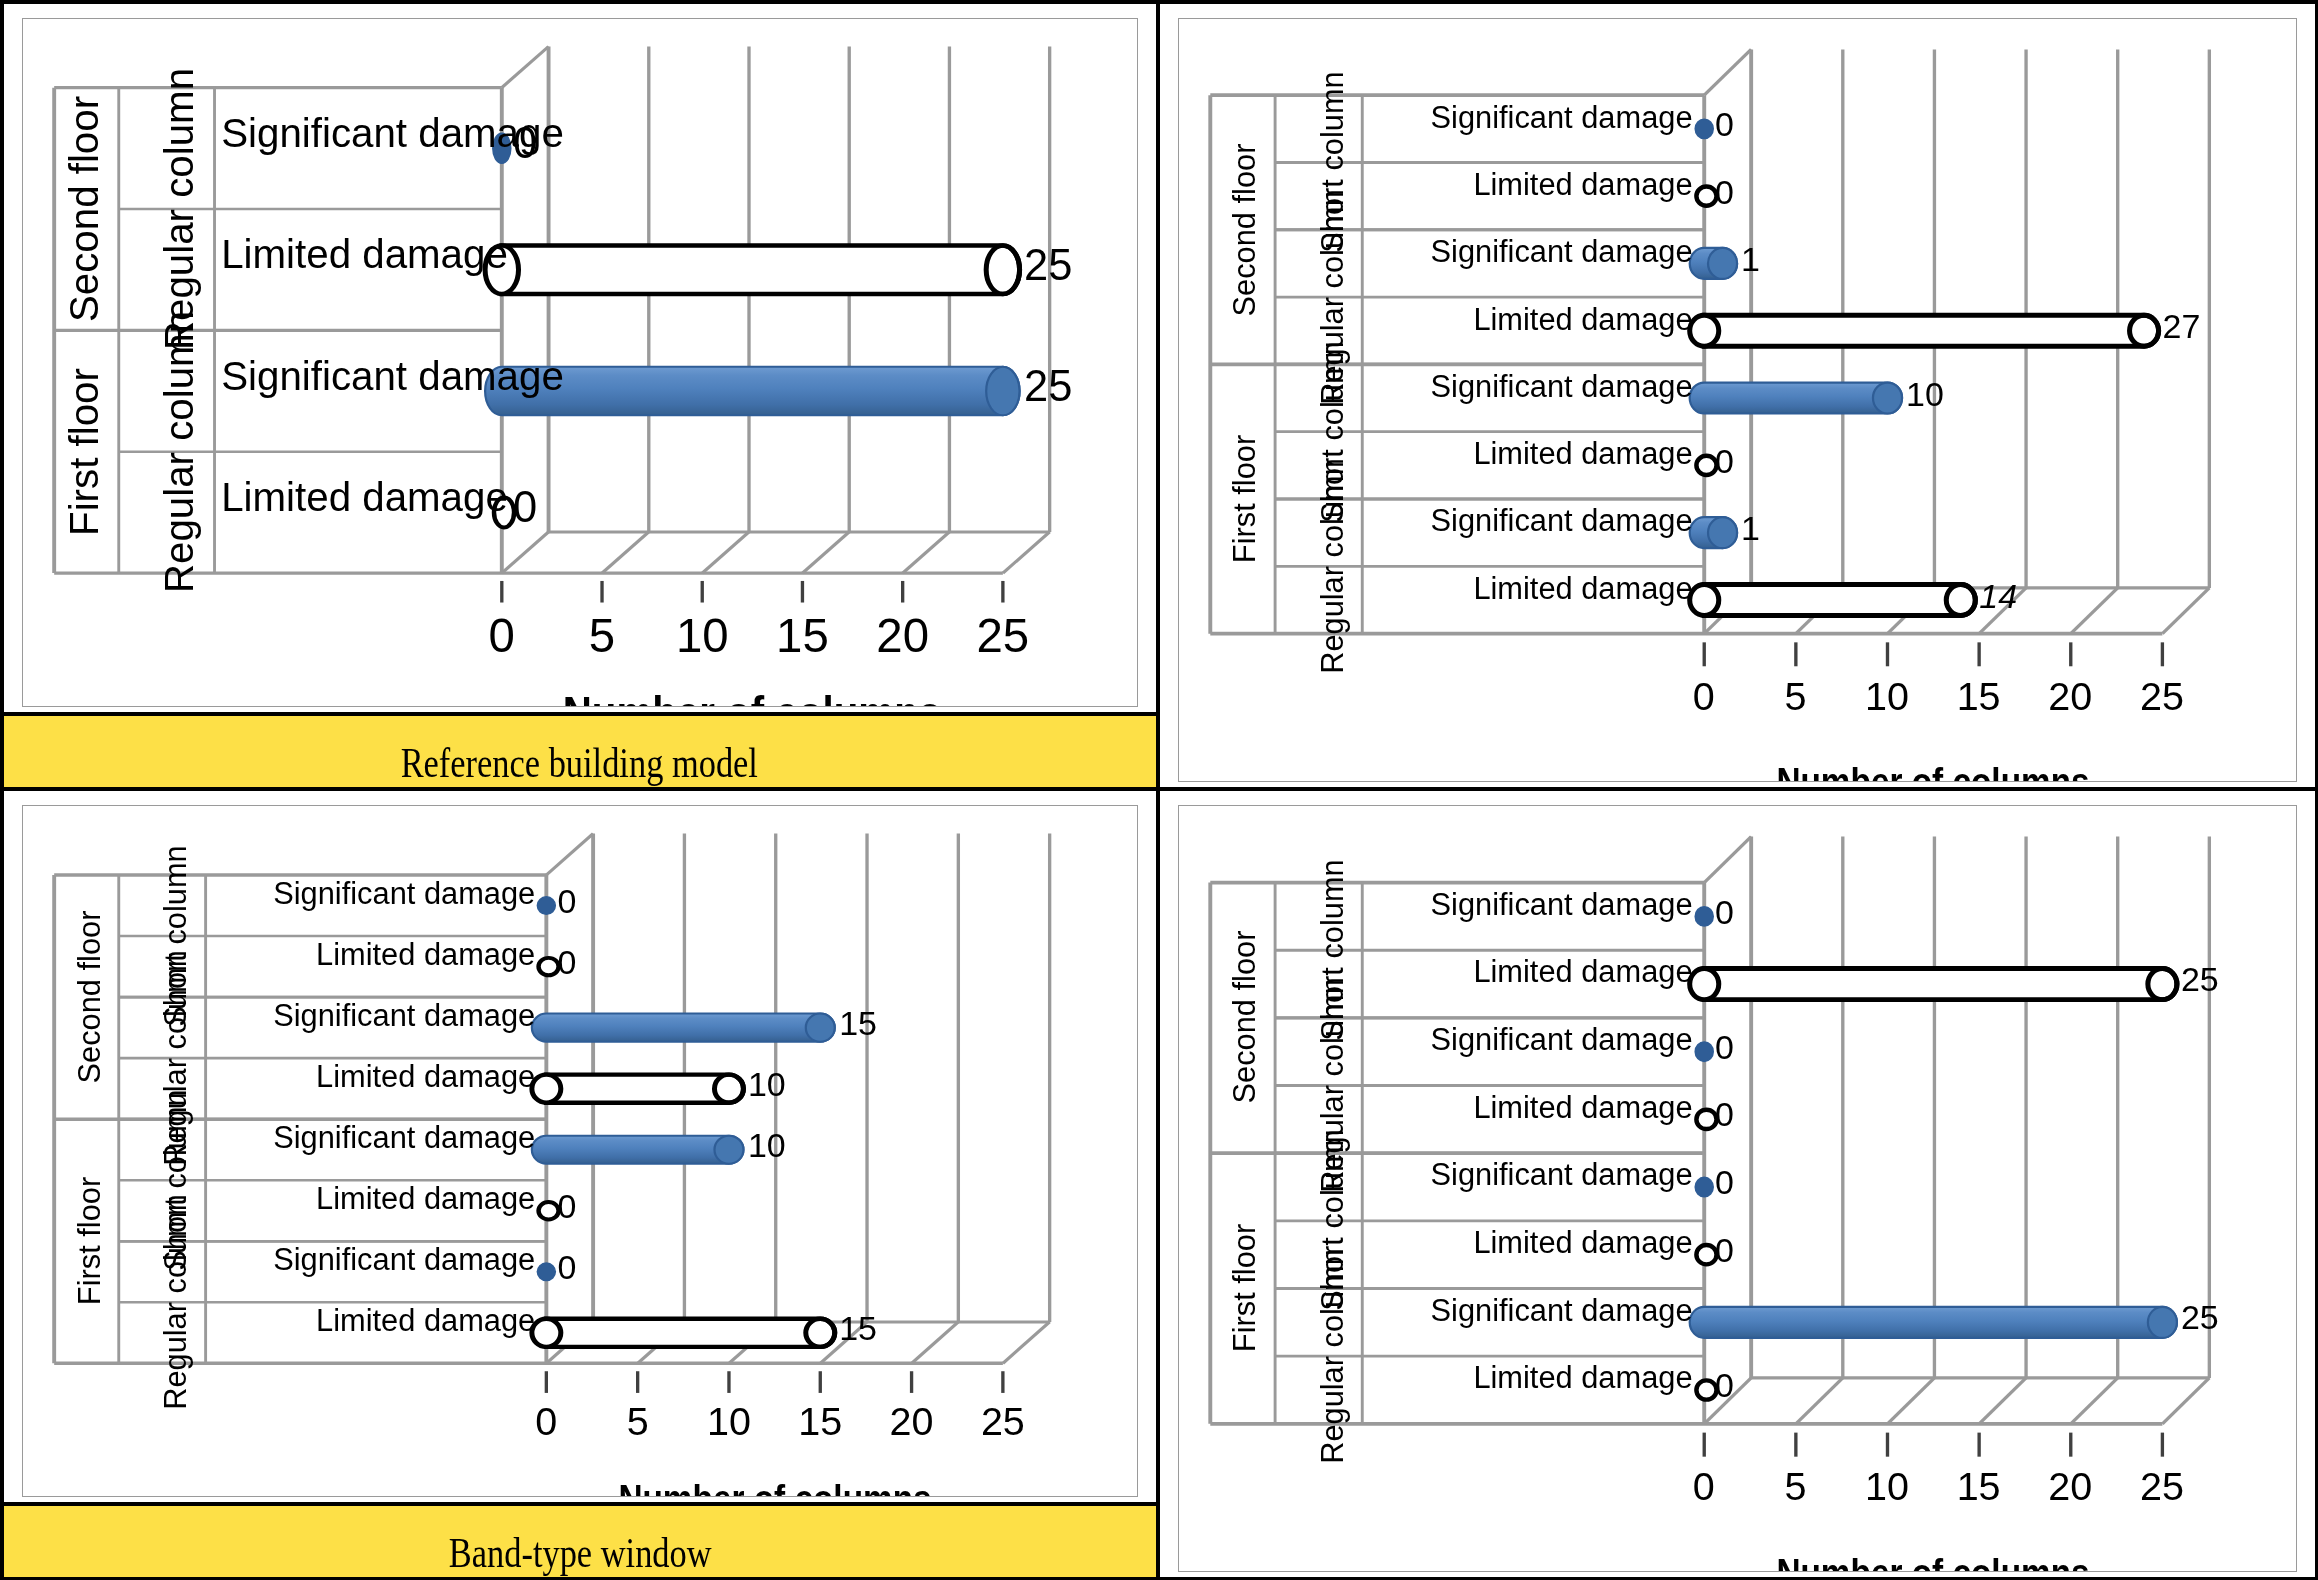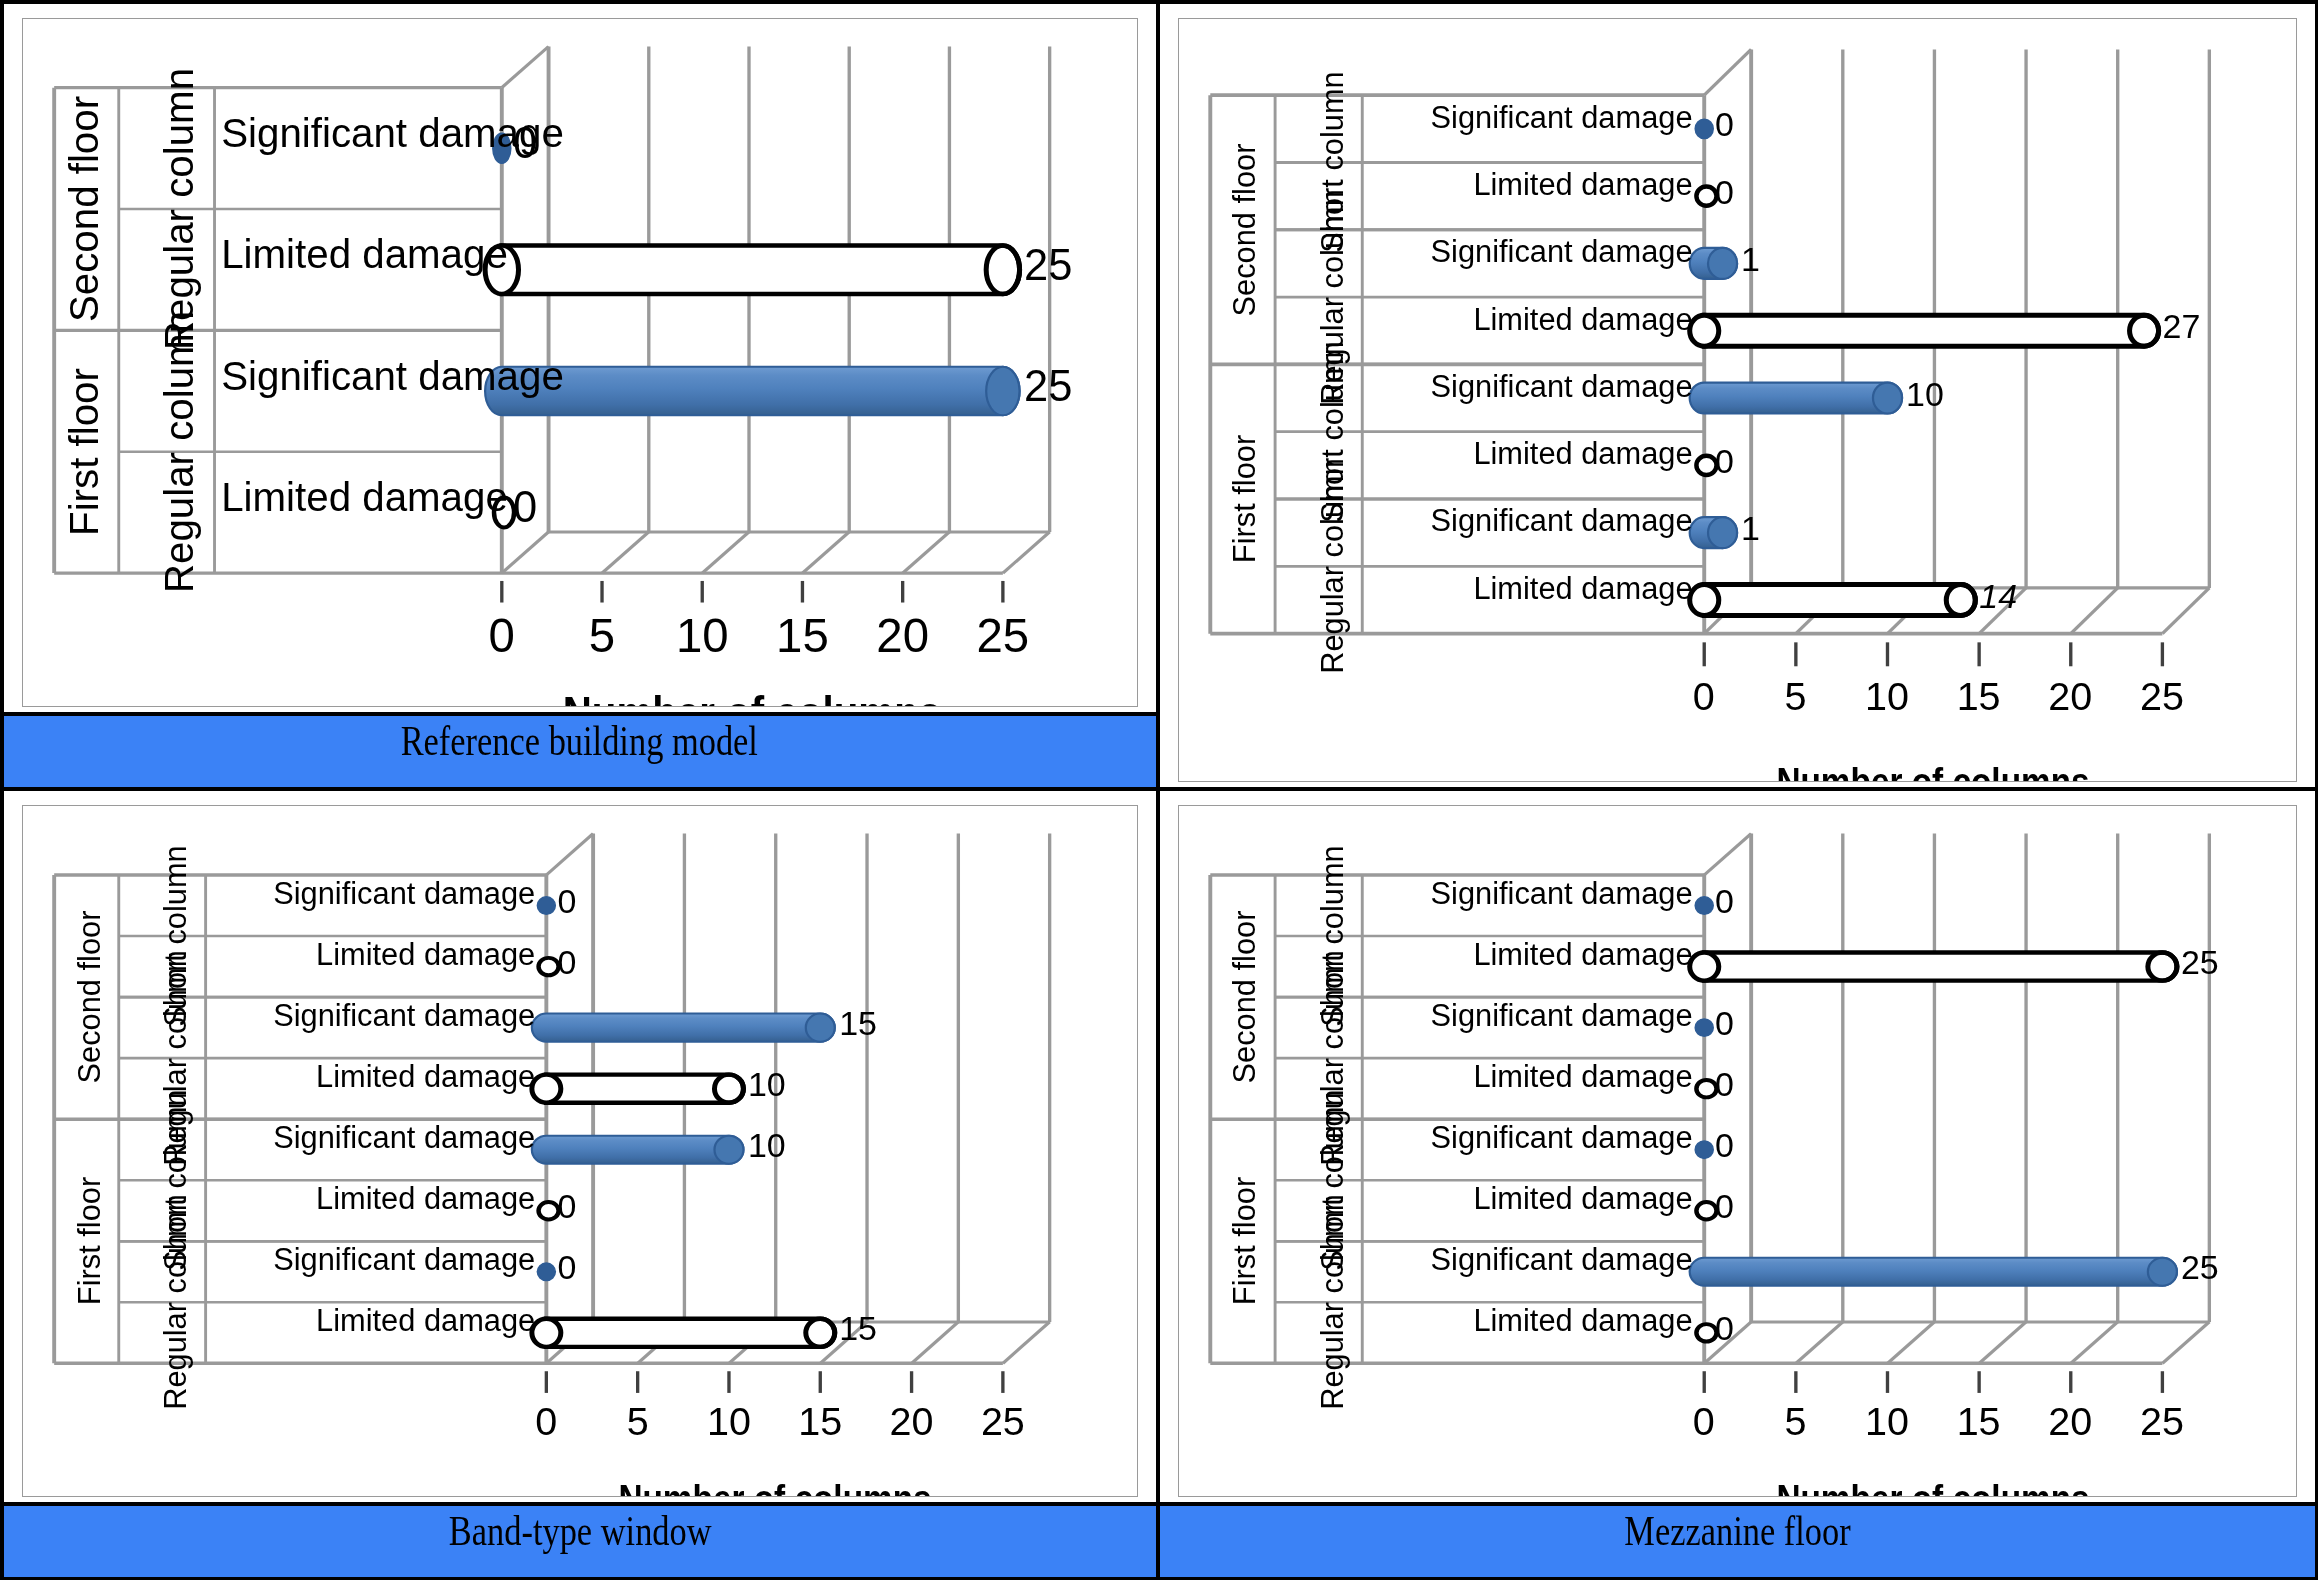--- a/index.html
+++ b/index.html
@@ -27,21 +27,21 @@
   .cell.c2,.cell.c4{border-right:none;}
   .cell.c3,.cell.c4{border-bottom:none;}
 
   .chartbox{
     position:relative;flex:1 1 auto;margin:14px 18px 5px 18px;
     border:1.9px solid #9a9a9a;box-sizing:border-box;background:#fff;
     overflow:hidden;
   }
   .captionbar{
     flex:0 0 75px;border-top:4.4px solid #000;box-sizing:border-box;
-    display:flex;align-items:flex-start;justify-content:center;background:#3b82f6;
+    display:flex;align-items:flex-end;justify-content:center;background:#fde047;
   }
   .caption{
     font-family:"Liberation Serif", serif;
     font-size:43px;color:#000;letter-spacing:0px;
     transform:scaleX(.80);transform-origin:center;white-space:nowrap;
   }
 
   
   .chart{position:absolute;inset:0;}
   .chart svg{position:absolute;left:0;top:0;width:100%;height:100%;}
@@ -513,20 +513,17 @@
               <div class="ticklabel" style="left: 47%; top: 86.4286%; font-size: 2.5vh;">0</div>
               <div class="ticklabel" style="left: 55.2%; top: 86.4286%; font-size: 2.5vh;">5</div>
               <div class="ticklabel" style="left: 63.4%; top: 86.4286%; font-size: 2.5vh;">10</div>
               <div class="ticklabel" style="left: 71.6%; top: 86.4286%; font-size: 2.5vh;">15</div>
               <div class="ticklabel" style="left: 79.8%; top: 86.4286%; font-size: 2.5vh;">20</div>
               <div class="ticklabel" style="left: 88%; top: 86.4286%; font-size: 2.5vh;">25</div>
               <div class="axistitle" style="left: 67.5%; top: 97.8571%; font-size: 2.4vh;">Number of columns</div>
             </div>
           </div>
       </div>
-      <div class="captionbar">
-        <div class="caption">Mezzanine floor</div>
-      </div>
     </div>
 
   </div>
 </div>
 
 
 </body></html>

